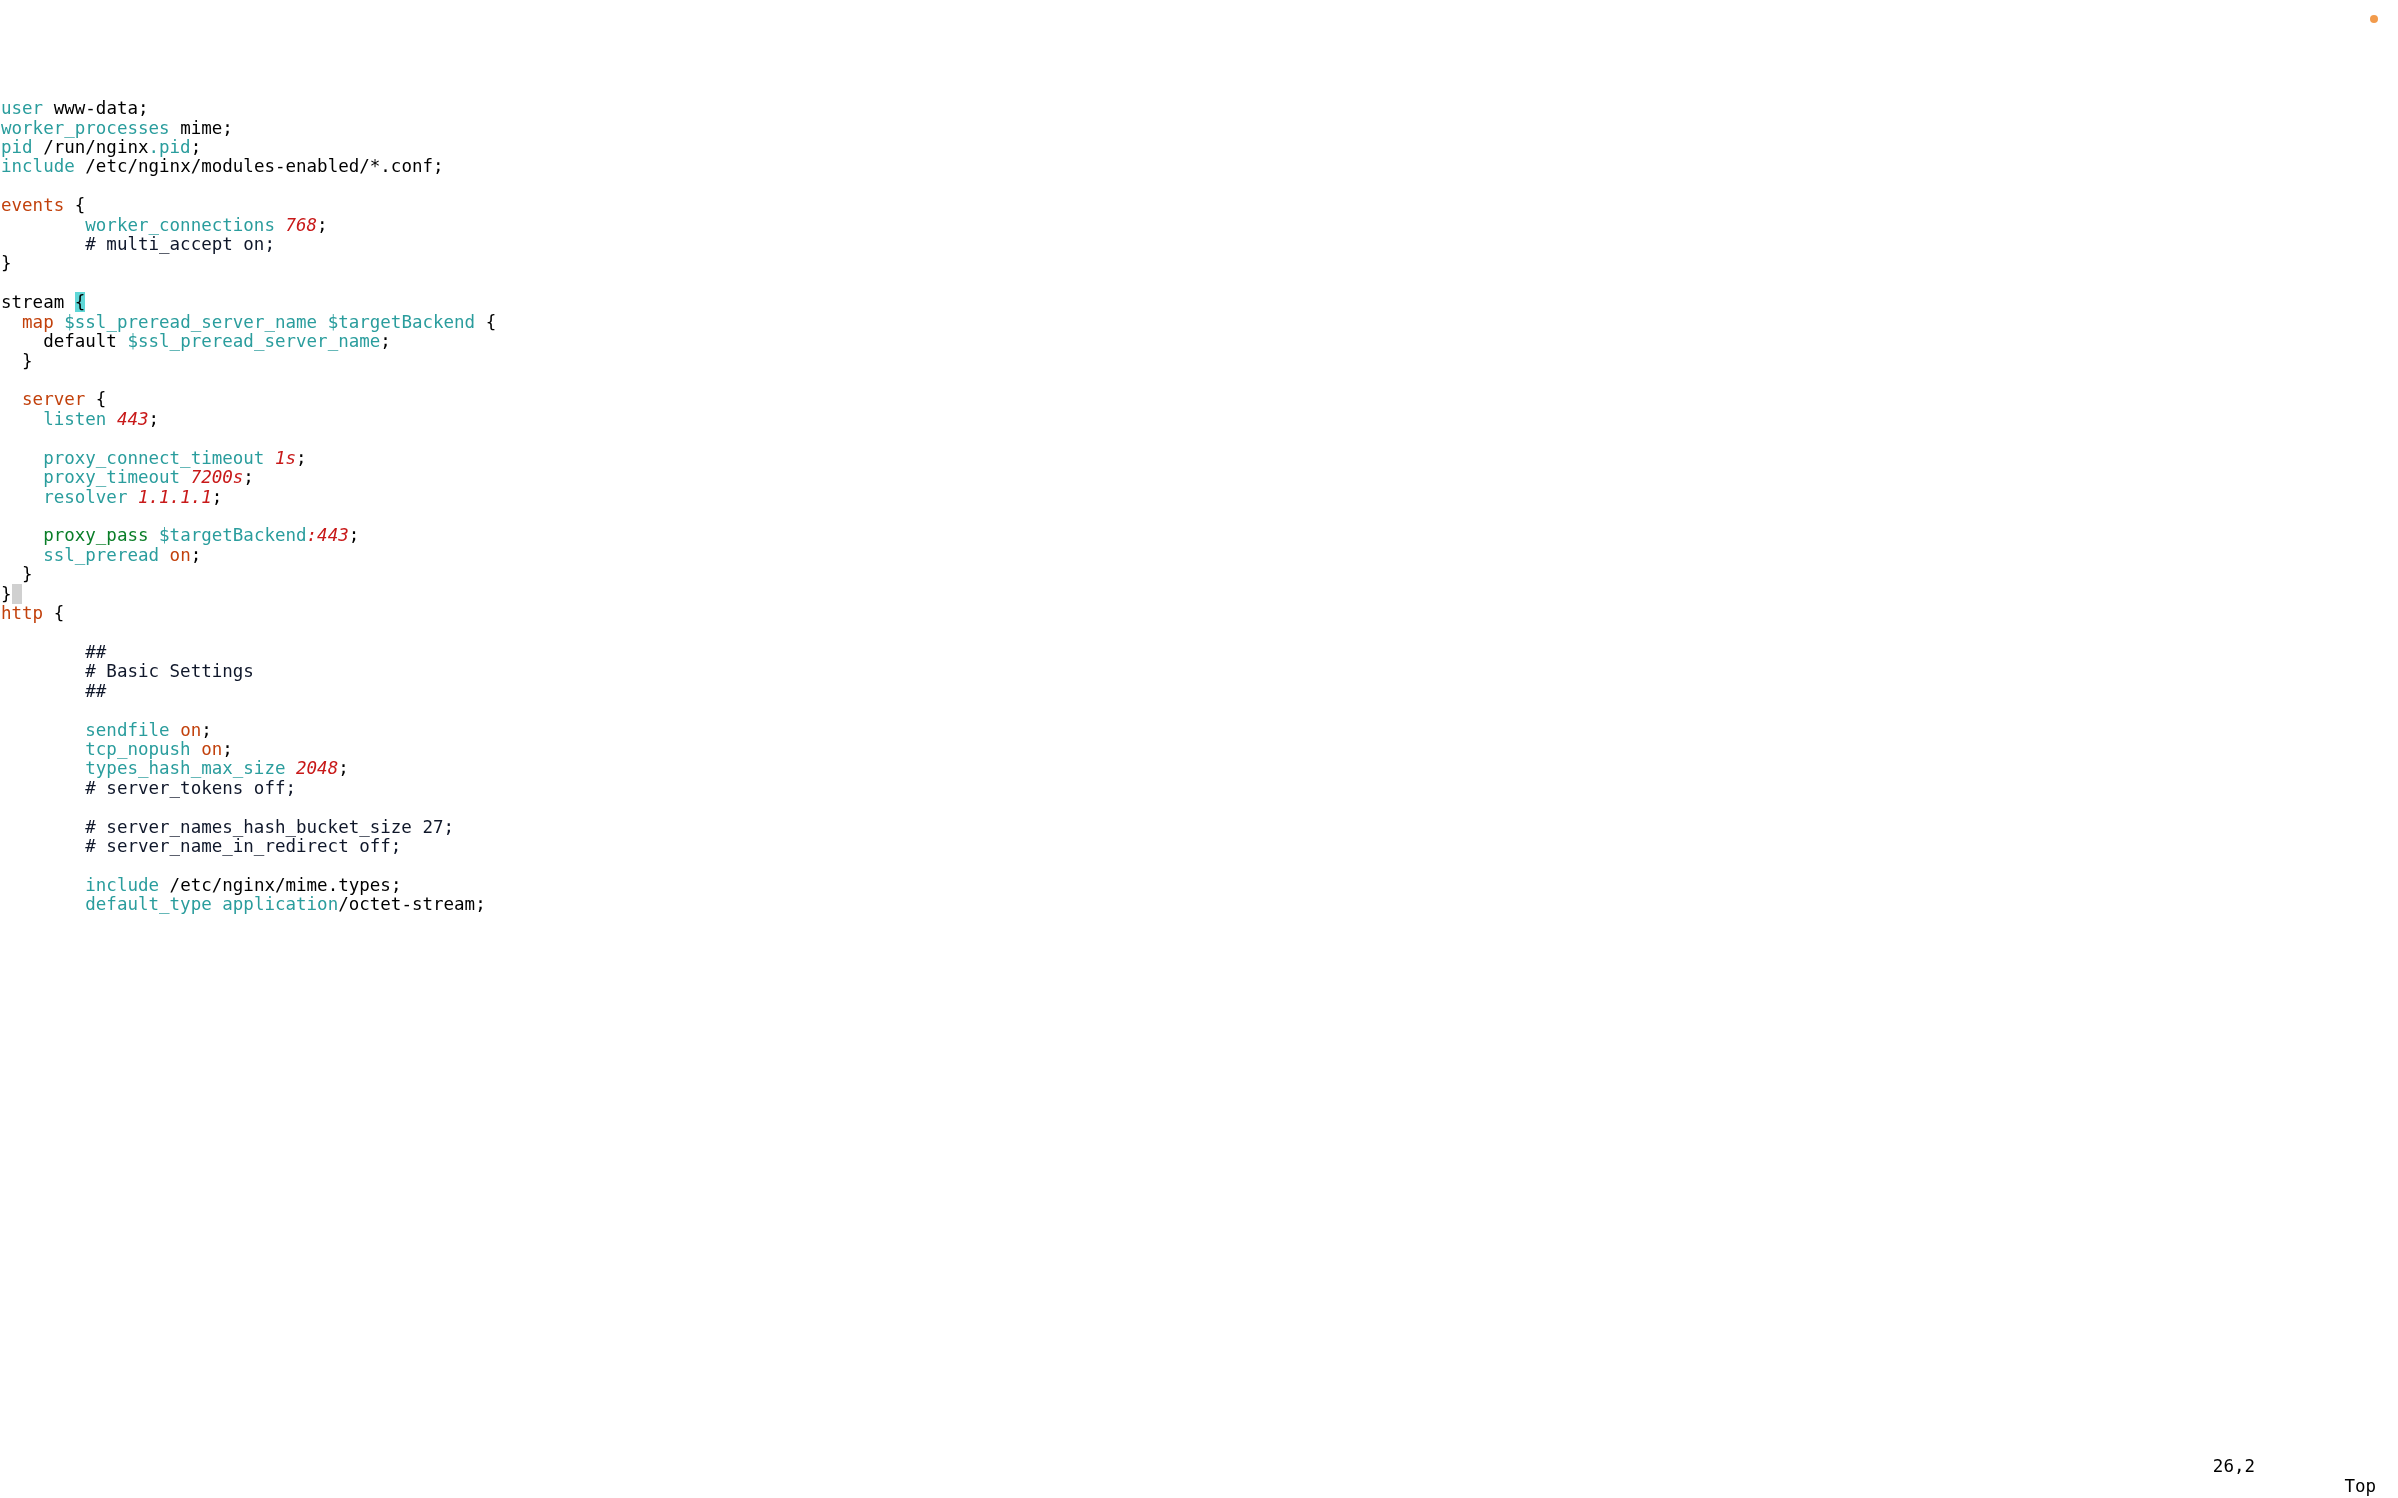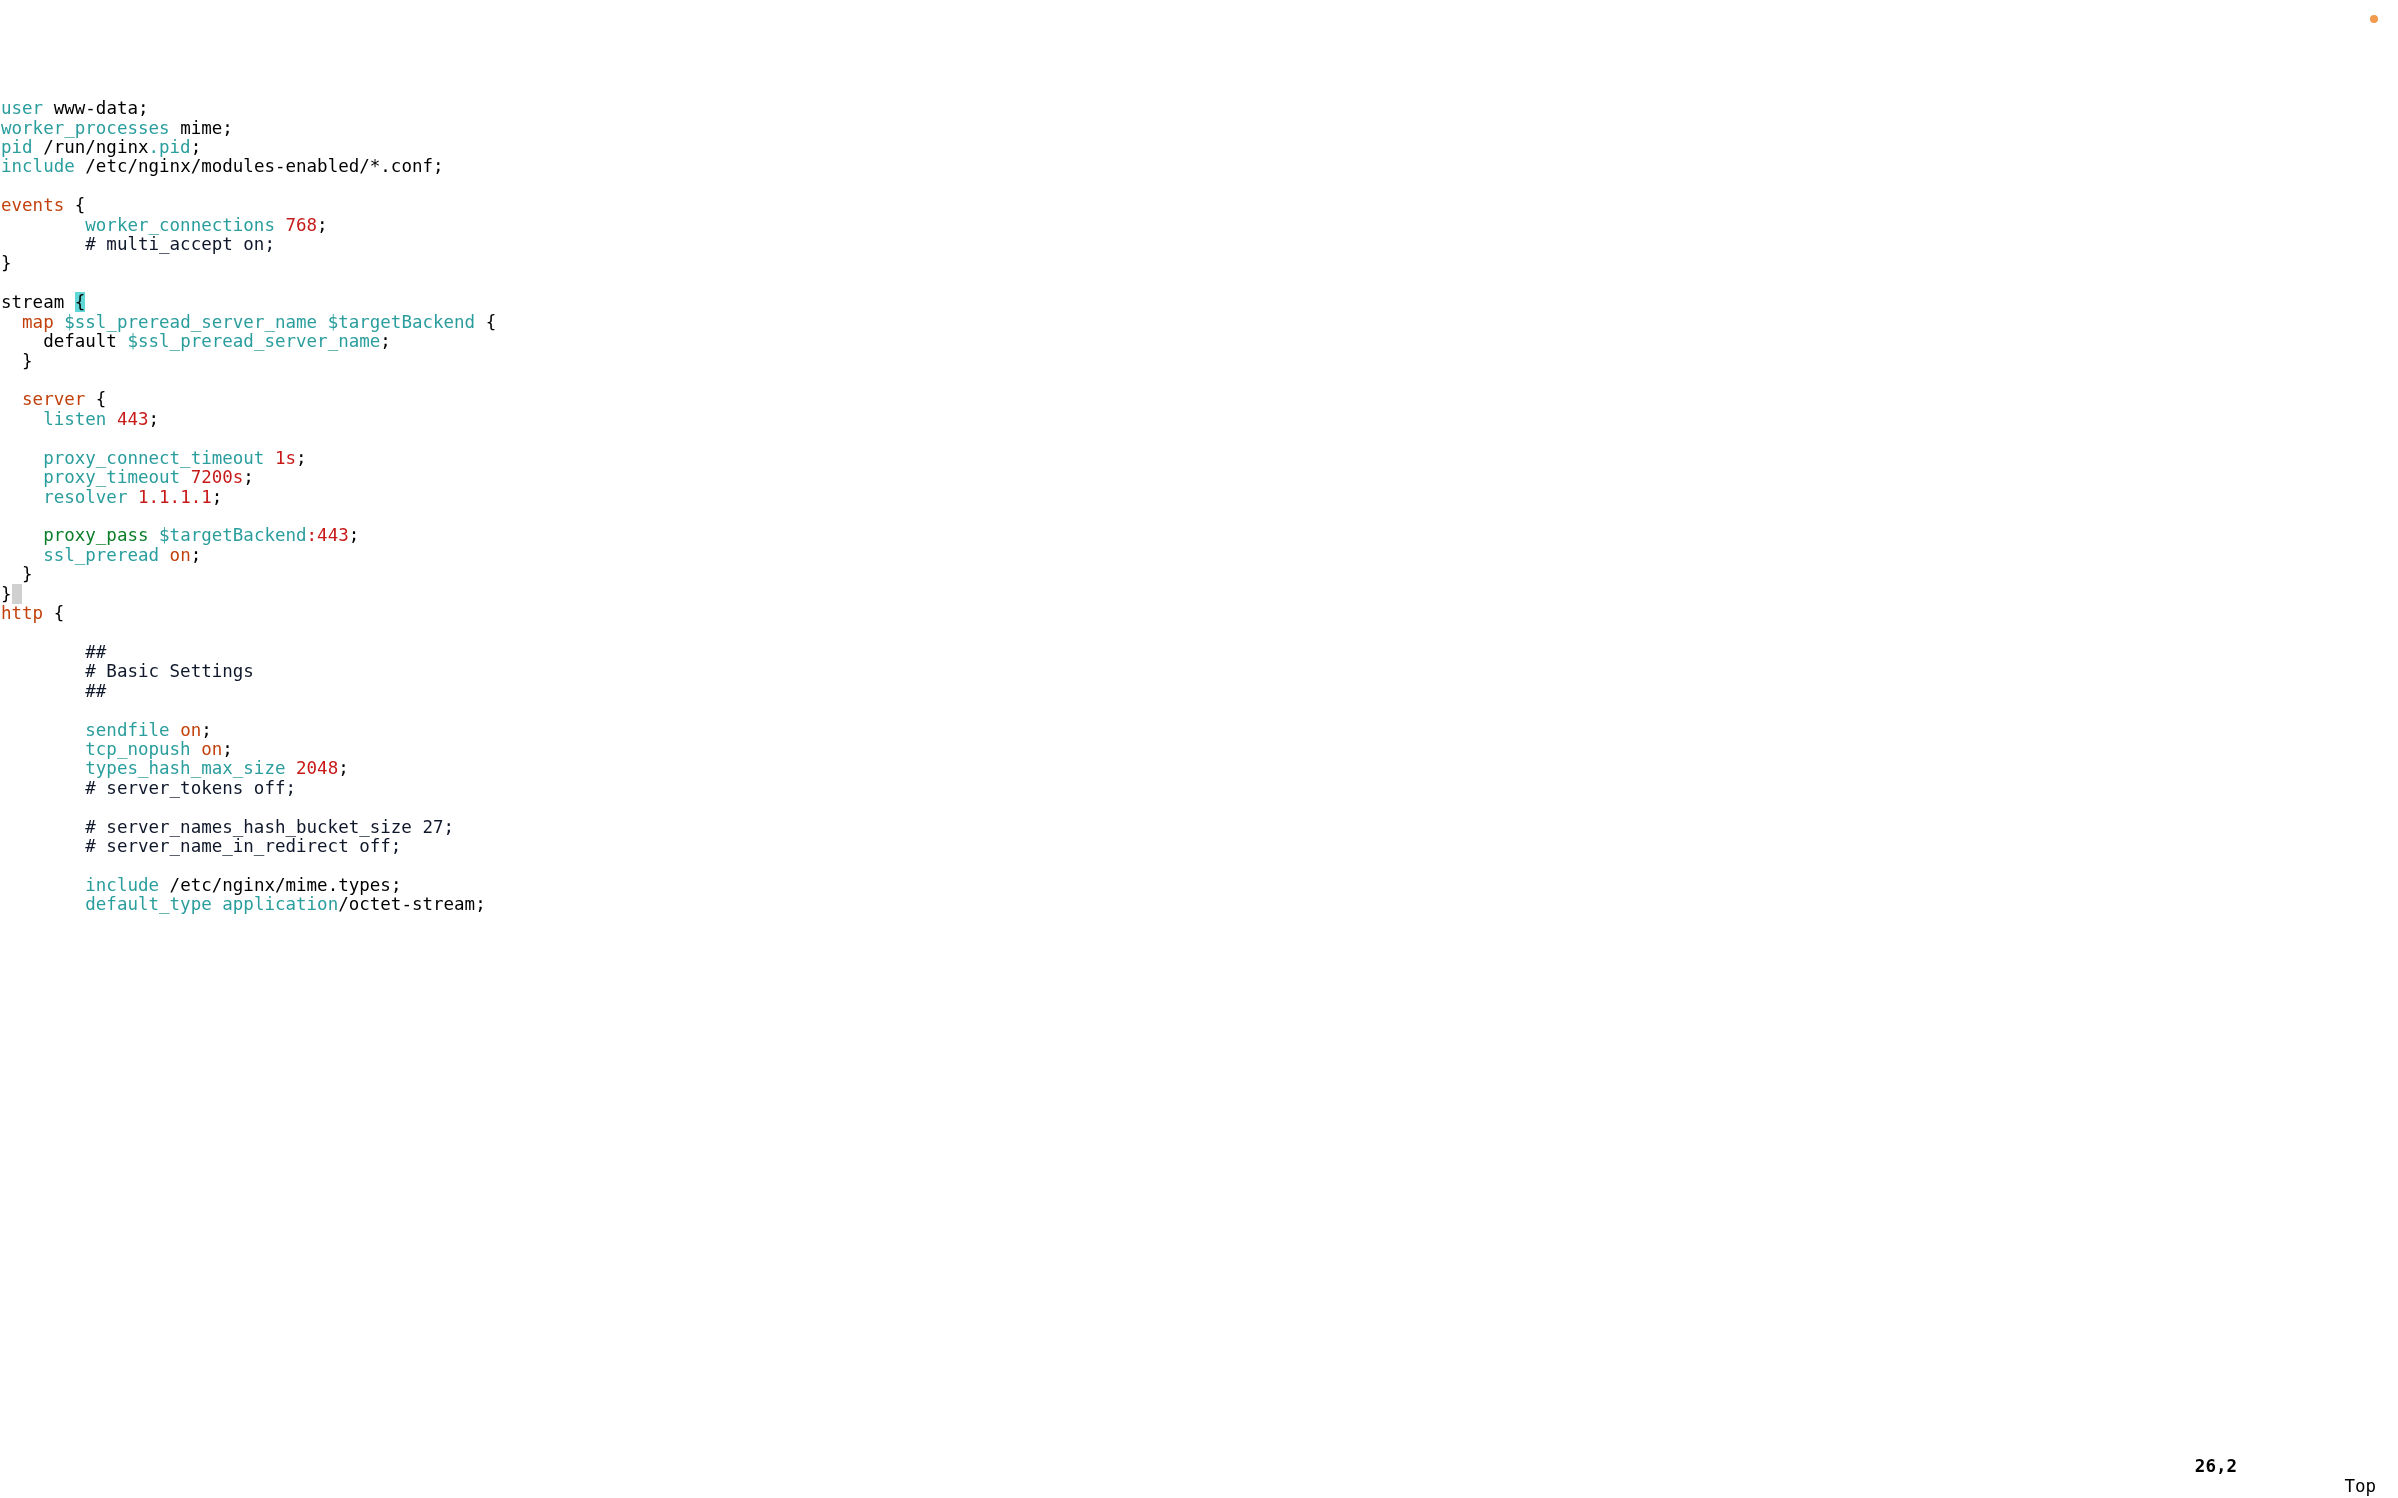--- a/index.html
+++ b/index.html
@@ -12,37 +12,37 @@
       overflow: hidden;
       position: relative;
       width: 2398px;
       height: 1498px;
     }
     .editor {
       padding: 2px 0 0 1px;
     }
     .kw { color: #2a9d9d; }
     .brown { color: #c2410c; }
-    .red { color: #c81919; }
+    .red { color: #c81919; font-style: italic; }
     .blue { color: #0f172a; }
     .green { color: #0a7e28; }
     .fg { color: #000000; }
     .match-open { background: #5fd7d7; color: #000000; }
     .cursor-brace { color: #000000; }
     .cursor-bg { background: #d0d0d0; }
     .status {
       position: absolute;
       bottom: 2px;
       left: 0;
       right: 0;
       font-size: 17.5px;
       padding: 0 20px 0 0;
       color: #000000;
     }
-    .status-pos { position: absolute; right: 161px; font-weight: bold; }
+    .status-pos { position: absolute; right: 143px; }
     .status-pct { position: absolute; right: 22px; margin-left: 7px; }
     .dot {
       position: absolute;
       top: 15px;
       right: 20px;
       width: 8px;
       height: 8px;
       border-radius: 50%;
       background: #f29b4c;
     }

